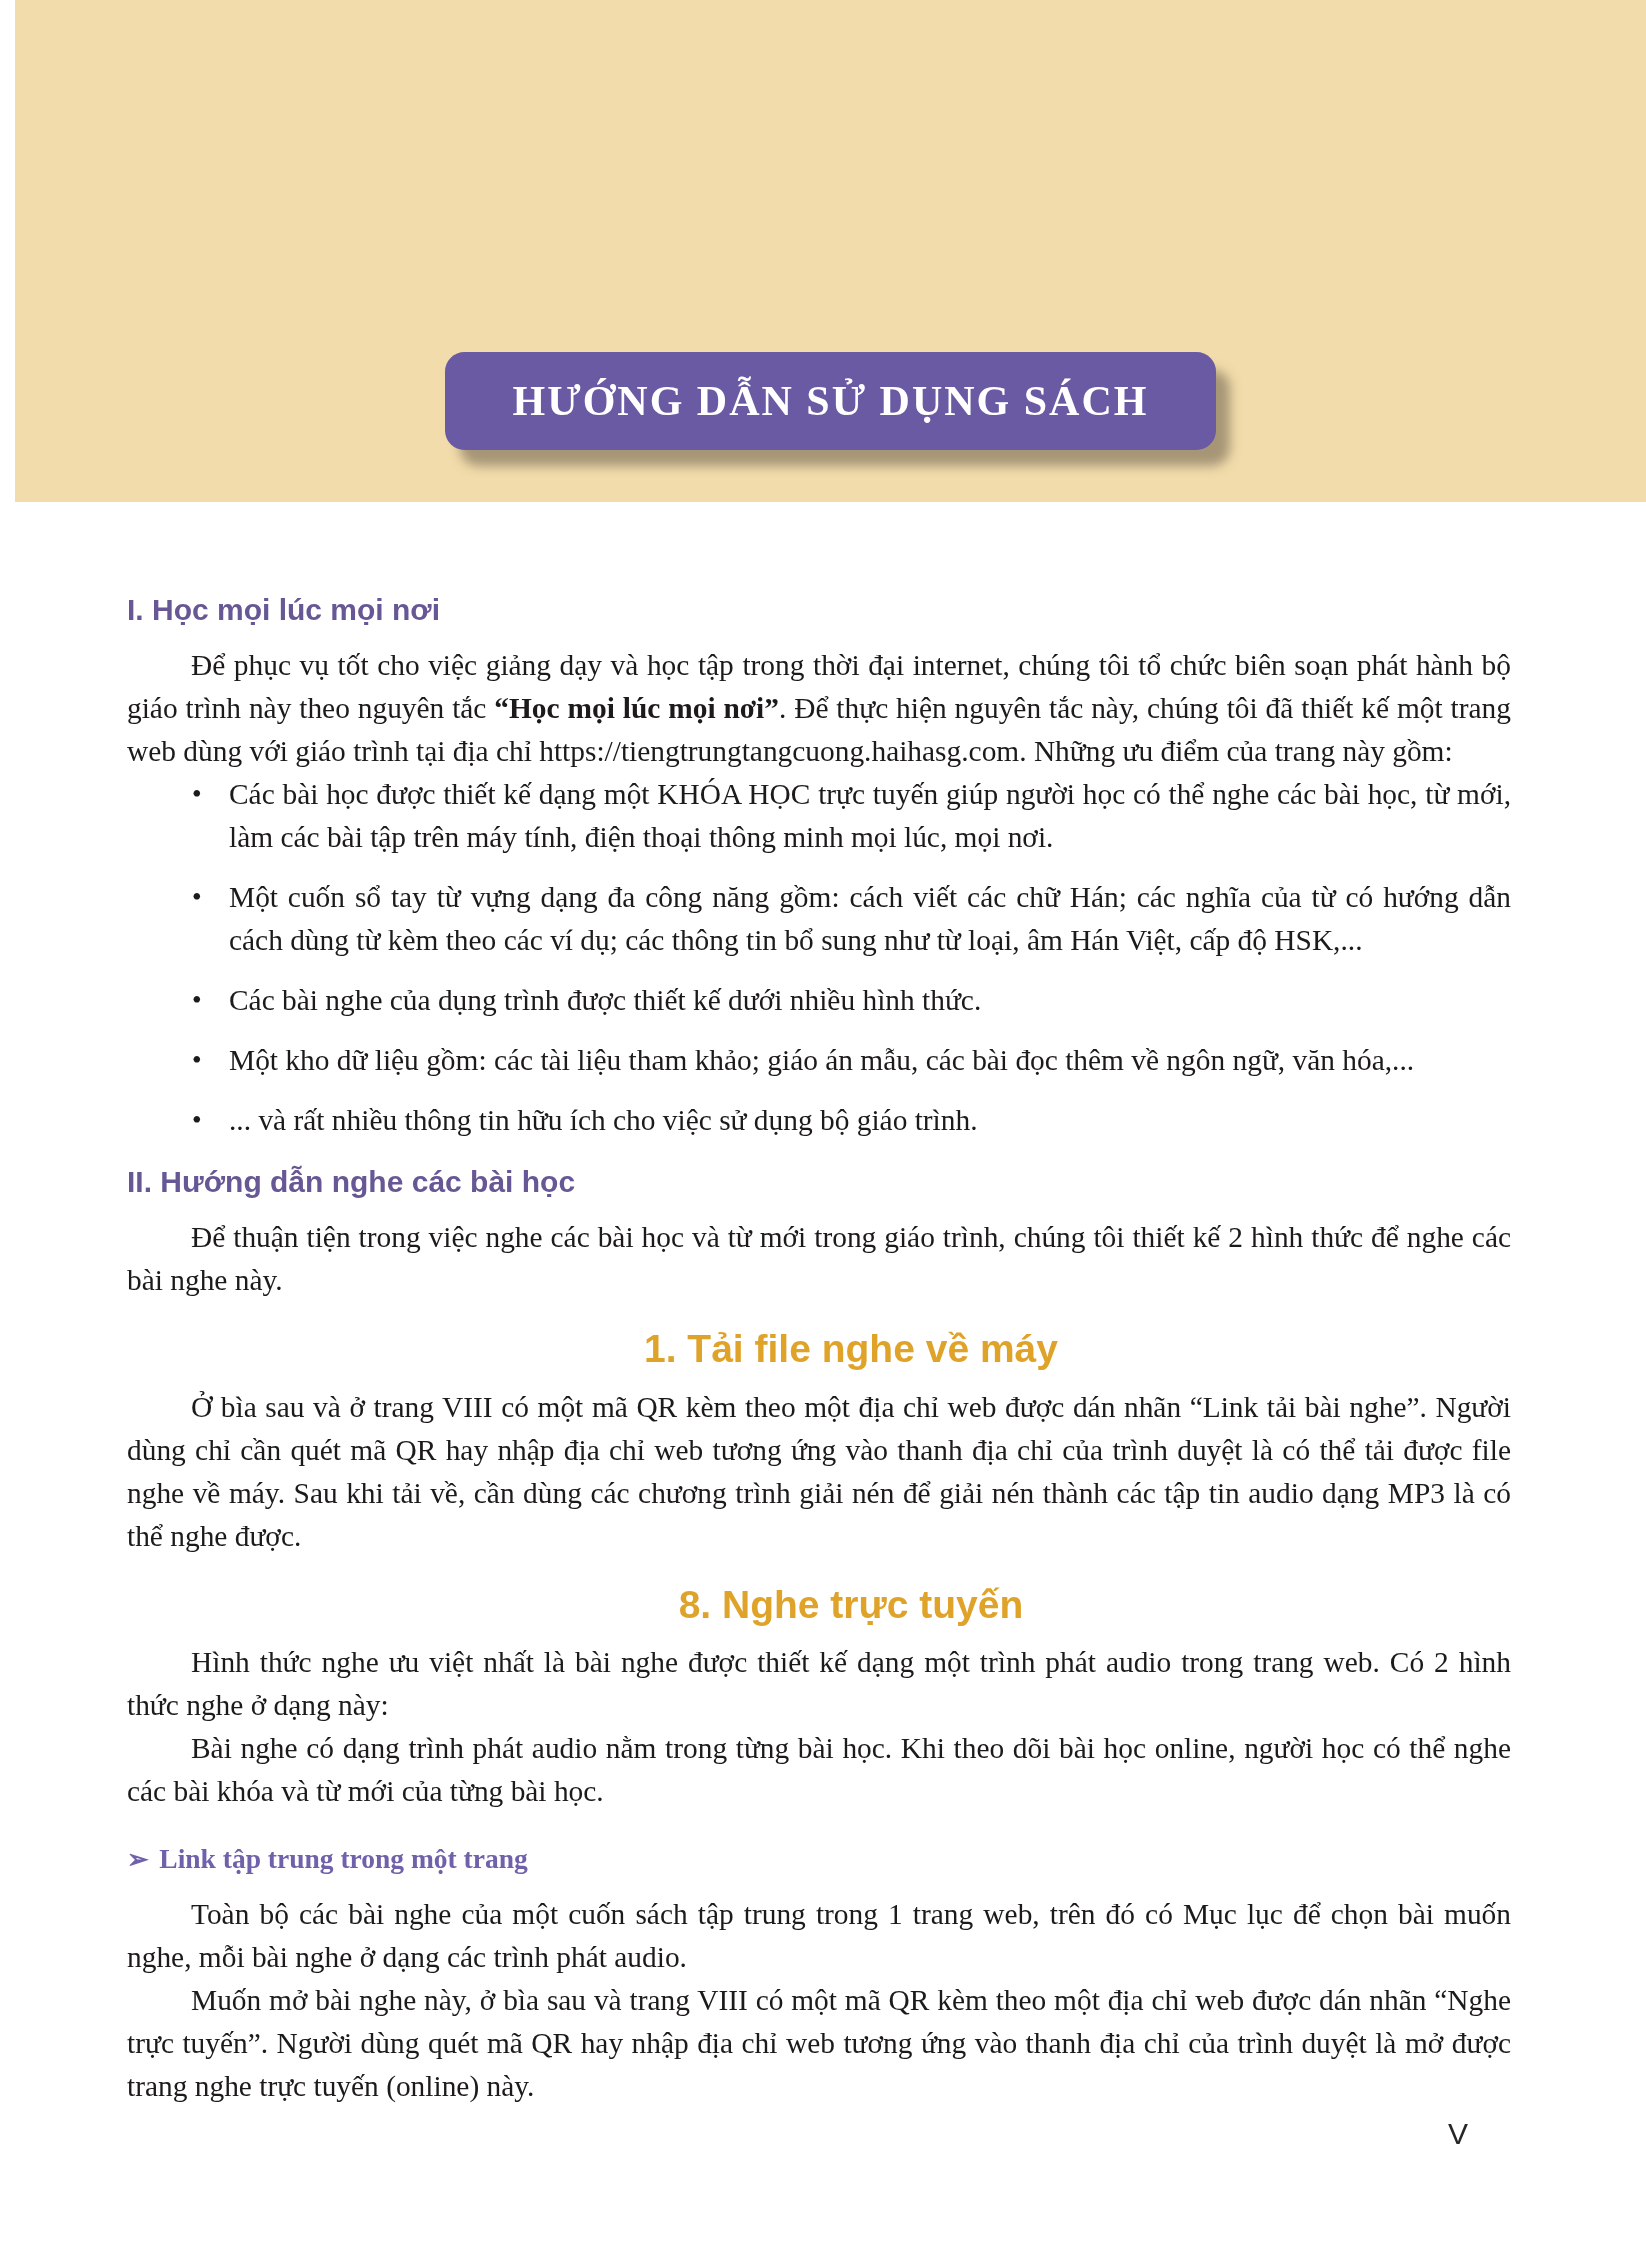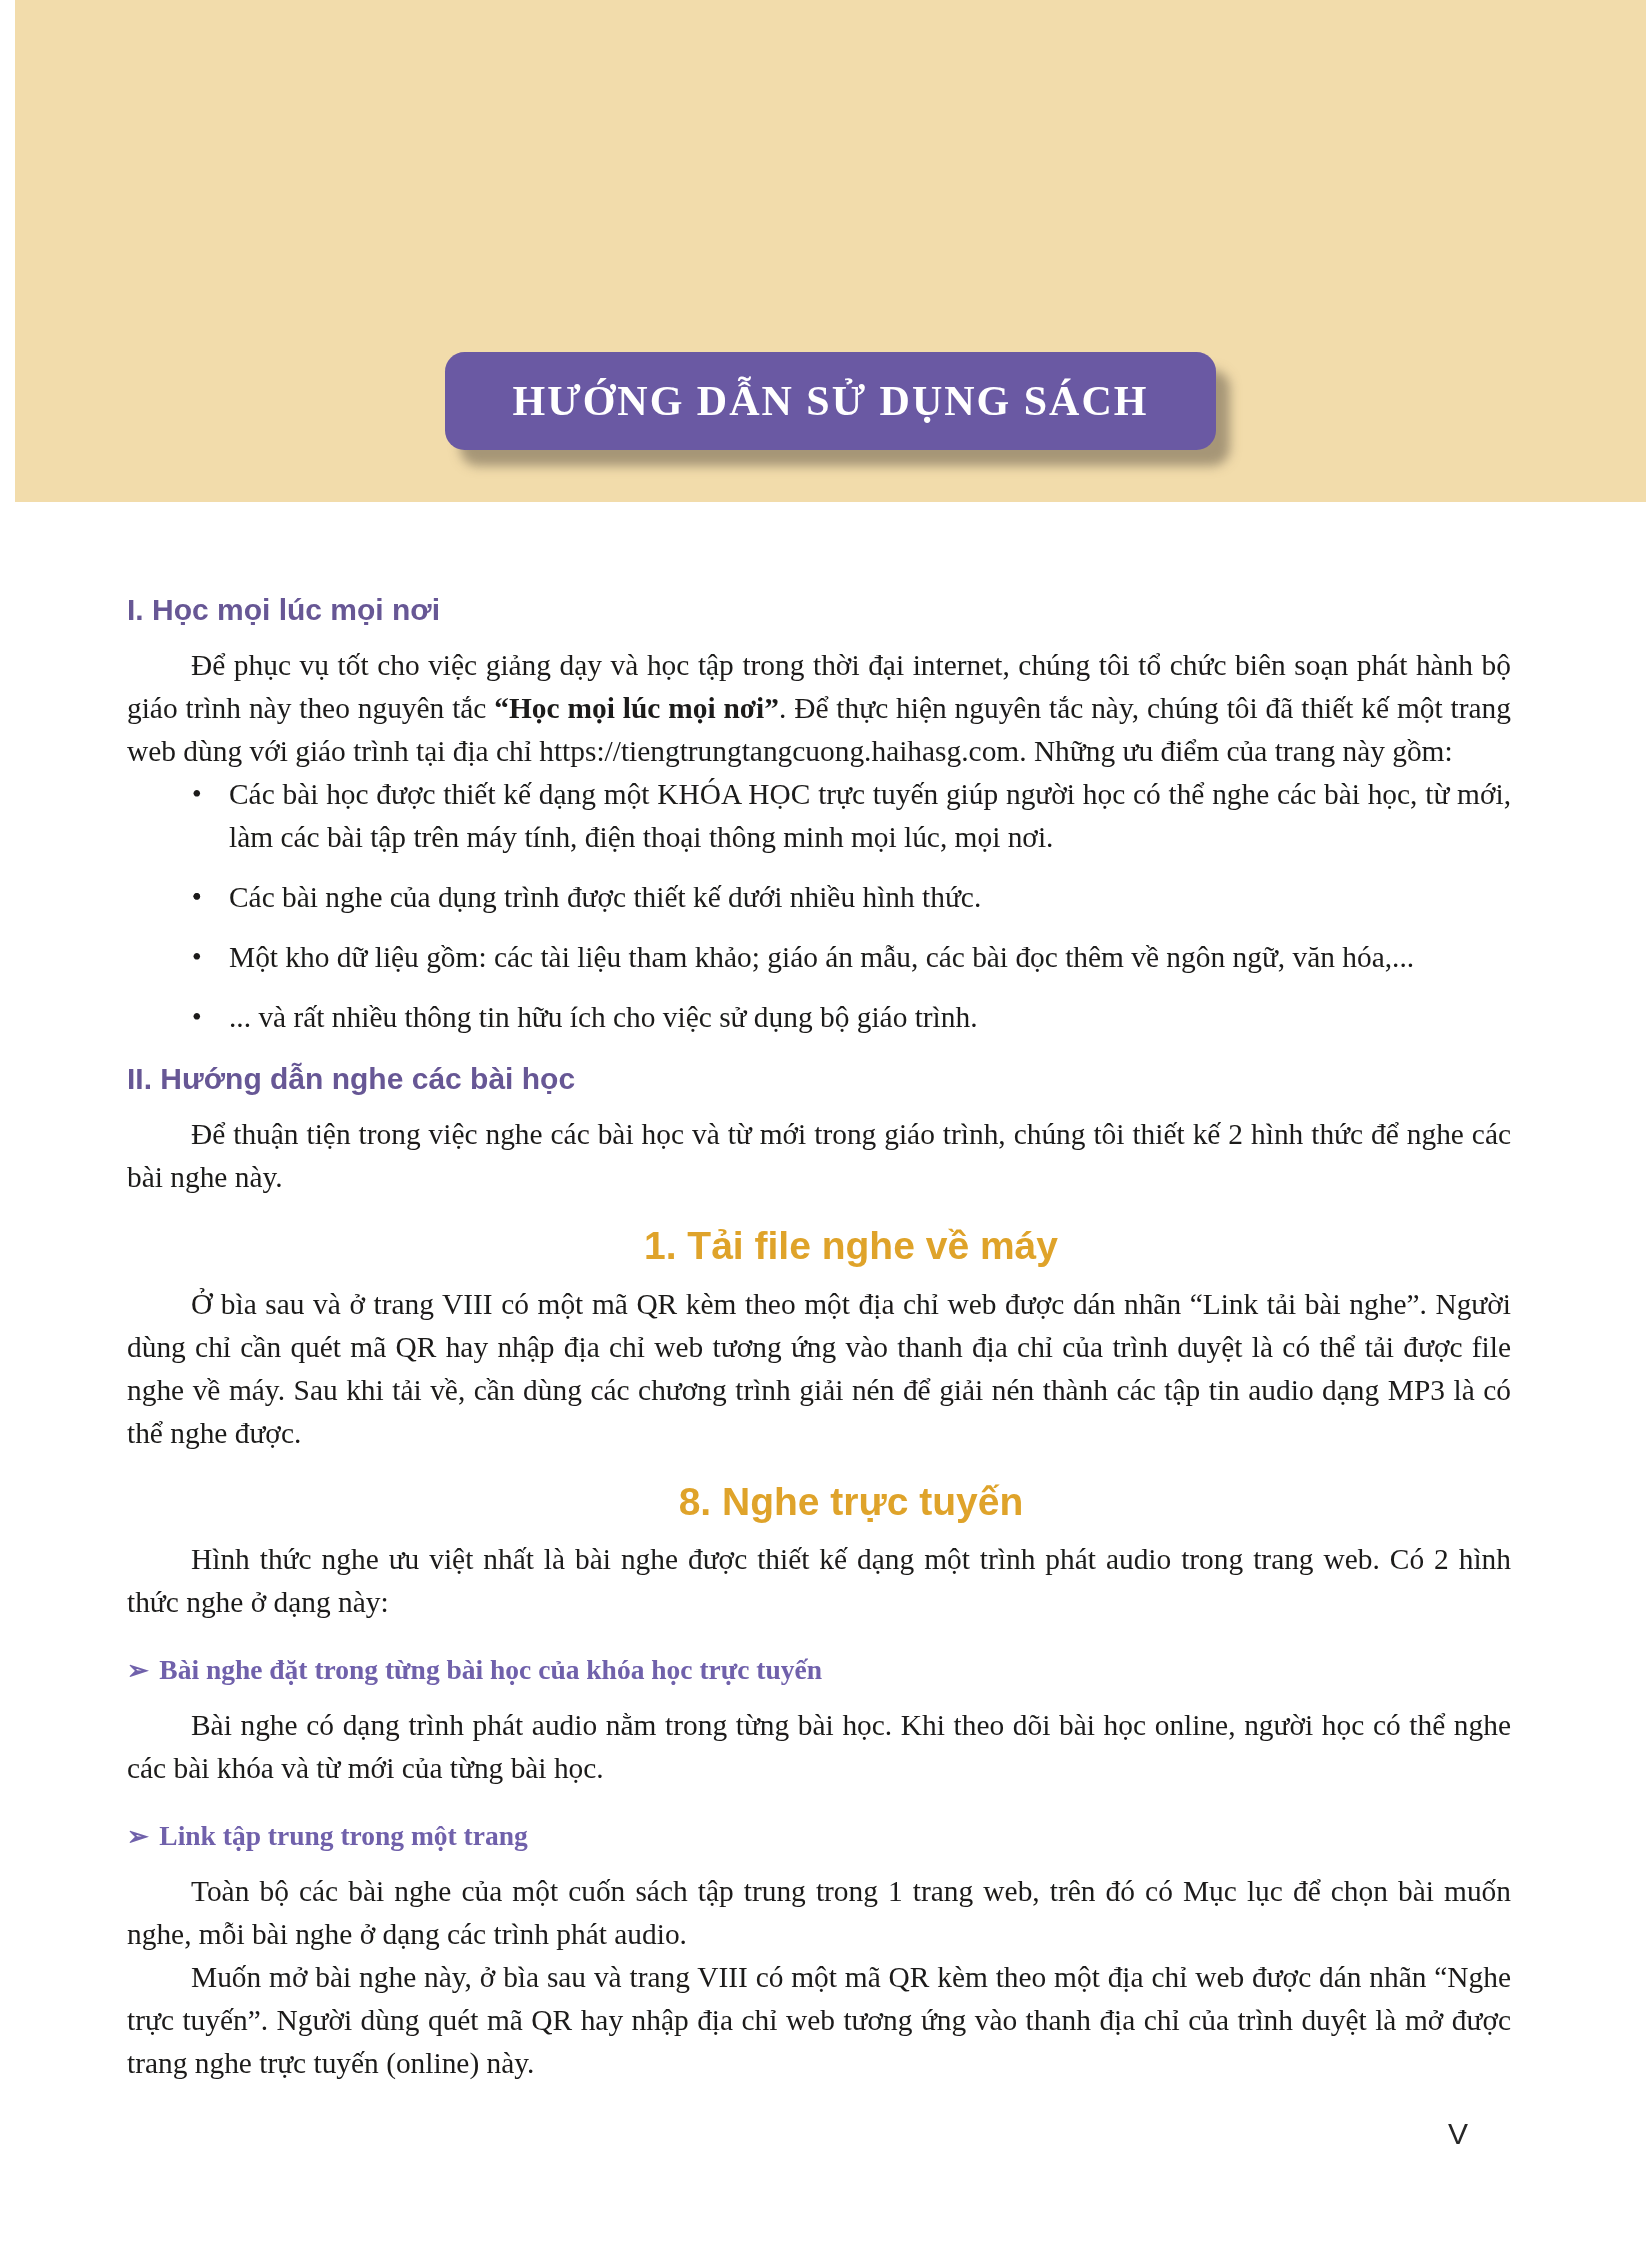--- a/index.html
+++ b/index.html
@@ -127,20 +127,21 @@
 
     <p class="para"><span>Để phục vụ tốt cho việc giảng dạy và học tập trong thời đại internet, chúng tôi tổ chức biên soạn phát hành bộ giáo trình này theo nguyên tắc </span><span class="bold-inline">“Học mọi lúc mọi nơi”</span><span>. Để thực hiện nguyên tắc này, chúng tôi đã thiết kế một trang web dùng với giáo trình tại địa chỉ https://tiengtrungtangcuong.haihasg.com. Những ưu điểm của trang này gồm:</span></p>
 
     <ul class="bullet-list">
       <li class="bullet-item">
         <span class="bullet-marker">•</span>
         <span>Các bài học được thiết kế dạng một KHÓA HỌC trực tuyến giúp người học có thể nghe các bài học, từ mới, làm các bài tập trên máy tính, điện thoại thông minh mọi lúc, mọi nơi.</span>
       </li>
       <li class="bullet-item">
         <span class="bullet-marker">•</span>
+        <span>Một cuốn sổ tay từ vựng dạng đa công năng gồm: cách viết các chữ Hán; các nghĩa của từ có hướng dẫn cách dùng từ kèm theo các ví dụ; các thông tin bổ sung như từ loại, âm Hán Việt, cấp độ HSK,...</span>
       </li>
       <li class="bullet-item">
         <span class="bullet-marker">•</span>
         <span>Các bài nghe của dụng trình được thiết kế dưới nhiều hình thức.</span>
       </li>
       <li class="bullet-item">
         <span class="bullet-marker">•</span>
         <span>Một kho dữ liệu gồm: các tài liệu tham khảo; giáo án mẫu, các bài đọc thêm về ngôn ngữ, văn hóa,...</span>
       </li>
       <li class="bullet-item">
@@ -154,23 +155,20 @@
     <p class="para">Để thuận tiện trong việc nghe các bài học và từ mới trong giáo trình, chúng tôi thiết kế 2 hình thức để nghe các bài nghe này.</p>
 
     <div class="sub-heading">1. Tải file nghe về máy</div>
 
     <p class="para">Ở bìa sau và ở trang VIII có một mã QR kèm theo một địa chỉ web được dán nhãn “Link tải bài nghe”. Người dùng chỉ cần quét mã QR hay nhập địa chỉ web tương ứng vào thanh địa chỉ của trình duyệt là có thể tải được file nghe về máy. Sau khi tải về, cần dùng các chương trình giải nén để giải nén thành các tập tin audio dạng MP3 là có thể nghe được.</p>
 
     <div class="sub-heading">8. Nghe trực tuyến</div>
 
     <p class="para">Hình thức nghe ưu việt nhất là bài nghe được thiết kế dạng một trình phát audio trong trang web. Có 2 hình thức nghe ở dạng này:</p>
 
-    <div class="arrow-heading">
-      <span class="arrow-glyph">➢</span><span>Bài nghe đặt trong từng bài học của khóa học trực tuyến</span>
-    </div>
 
     <p class="para">Bài nghe có dạng trình phát audio nằm trong từng bài học. Khi theo dõi bài học online, người học có thể nghe các bài khóa và từ mới của từng bài học.</p>
 
     <div class="arrow-heading">
       <span class="arrow-glyph">➢</span><span>Link tập trung trong một trang</span>
     </div>
 
     <p class="para">Toàn bộ các bài nghe của một cuốn sách tập trung trong 1 trang web, trên đó có Mục lục để chọn bài muốn nghe, mỗi bài nghe ở dạng các trình phát audio.</p>
 
     <p class="para">Muốn mở bài nghe này, ở bìa sau và trang VIII có một mã QR kèm theo một địa chỉ web được dán nhãn “Nghe trực tuyến”. Người dùng quét mã QR hay nhập địa chỉ web tương ứng vào thanh địa chỉ của trình duyệt là mở được trang nghe trực tuyến (online) này.</p>

